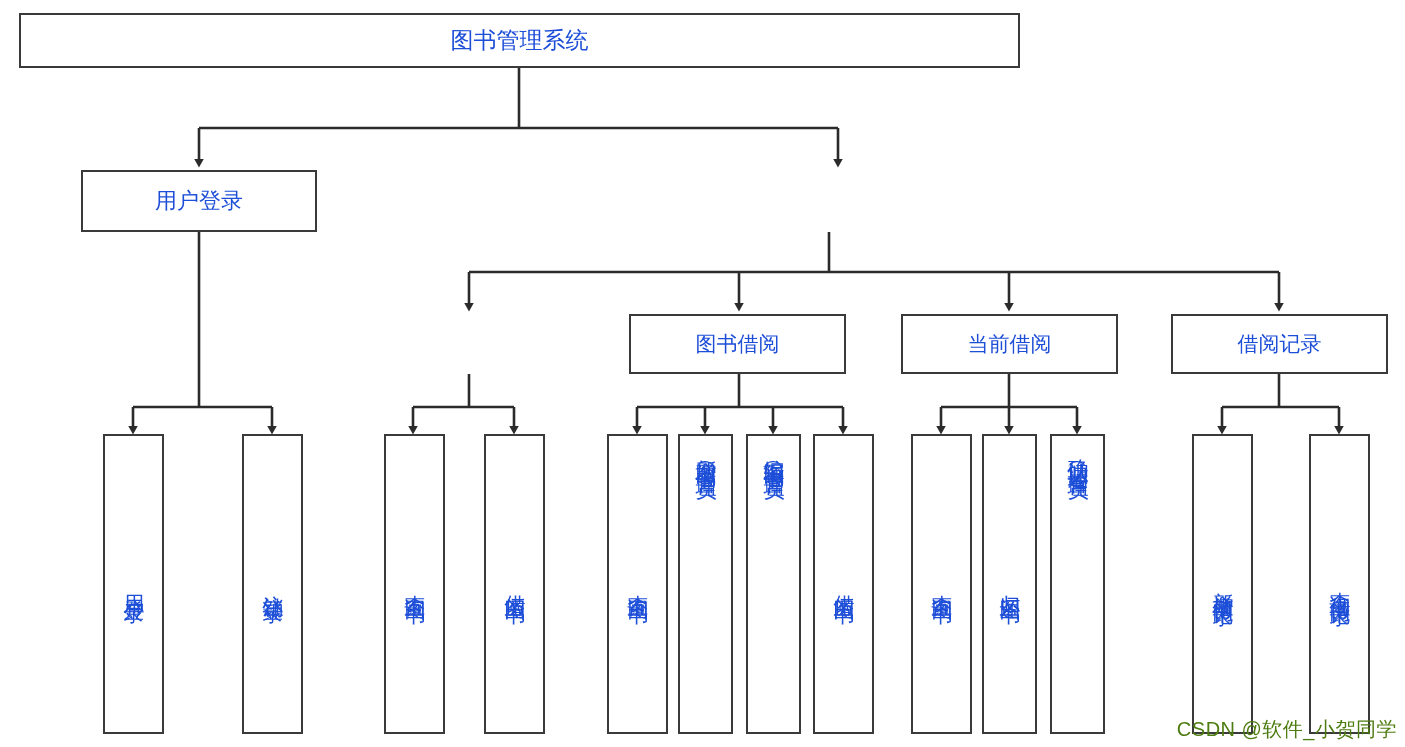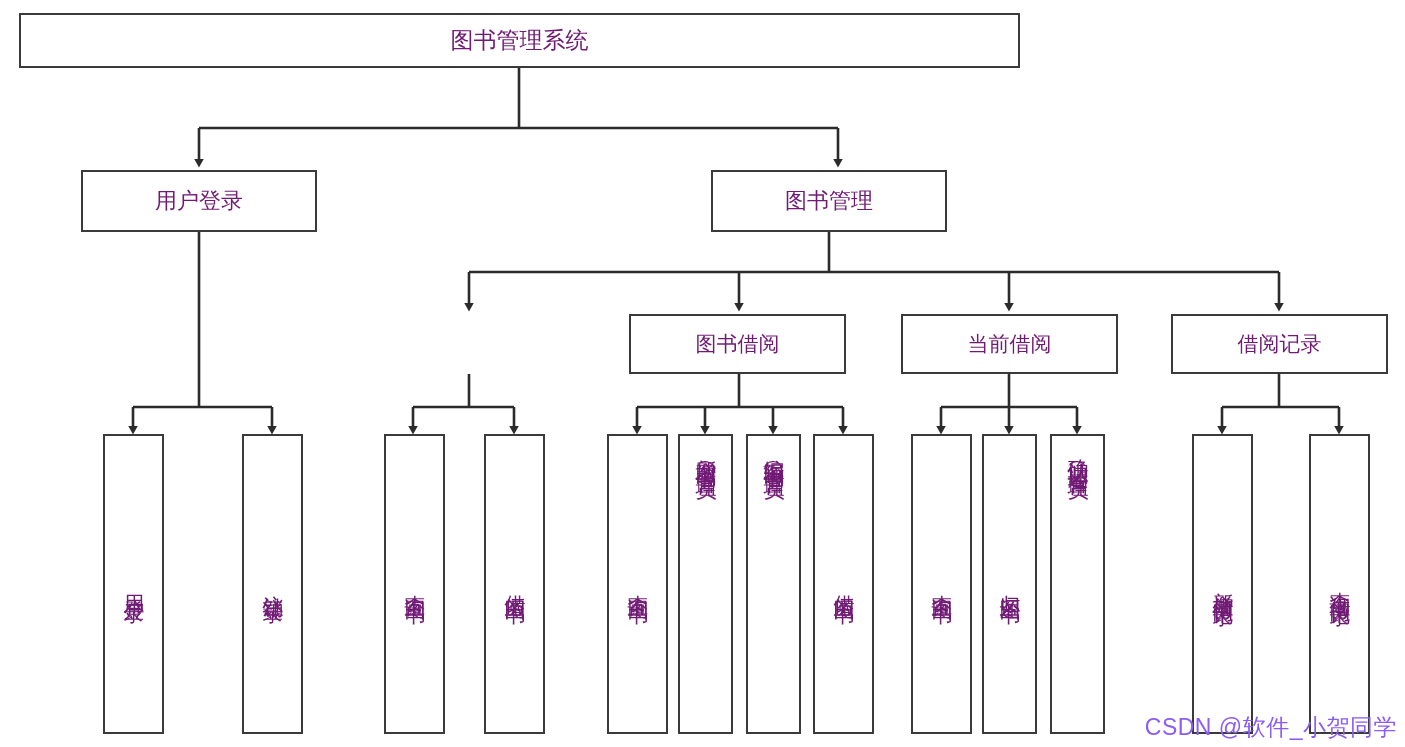--- a/index.html
+++ b/index.html
@@ -20,21 +20,21 @@
   .node {
     position: absolute;
     box-sizing: border-box;
     background: #ffffff;
     border: 2px solid #3a3a3a;
     display: flex;
     align-items: center;
     justify-content: center;
   }
   .node-label {
-    color: #701a75;
+    color: #1d4ed8;
     line-height: 1.18;
     text-align: left;
     white-space: nowrap;
   }
   .node.level-0 .node-label { font-size: 23px; }
   .node.level-1 .node-label { font-size: 22px; }
   .node.level-2 .node-label { font-size: 21px; }
   .node.leaf {
     align-items: center;
     justify-content: center;
@@ -55,22 +55,22 @@
     left: 0;
     top: 0;
     width: 1405px;
     height: 747px;
     pointer-events: none;
   }
   #watermark {
     position: absolute;
     right: 8px;
     bottom: 4px;
-    font-size: 23px;
-    color: #8b5cf6;
+    font-size: 20px;
+    color: #4d7c0f;
     white-space: nowrap;
     letter-spacing: 0.5px;
     margin-left: 45px;
   }
 </style>
 </head>
 <body>
 
 <div id="diagram-root">
 
@@ -124,23 +124,20 @@
     </g>
   </svg>
 
   <div class="node level-0" style="left:19px; top:13px; width:1001px; height:55px;">
     <span class="node-label">图书管理系统</span>
   </div>
 
   <div class="node level-1" style="left:81px; top:170px; width:236px; height:62px;">
     <span class="node-label">用户登录</span>
   </div>
-  <div class="node level-1" style="left:711px; top:170px; width:236px; height:62px;">
-    <span class="node-label">图书管理</span>
-  </div>
 
   <div class="node level-2" style="left:629px; top:314px; width:217px; height:60px;">
     <span class="node-label">图书借阅</span>
   </div>
   <div class="node level-2" style="left:901px; top:314px; width:217px; height:60px;">
     <span class="node-label">当前借阅</span>
   </div>
   <div class="node level-2" style="left:1171px; top:314px; width:217px; height:60px;">
     <span class="node-label">借阅记录</span>
   </div>

